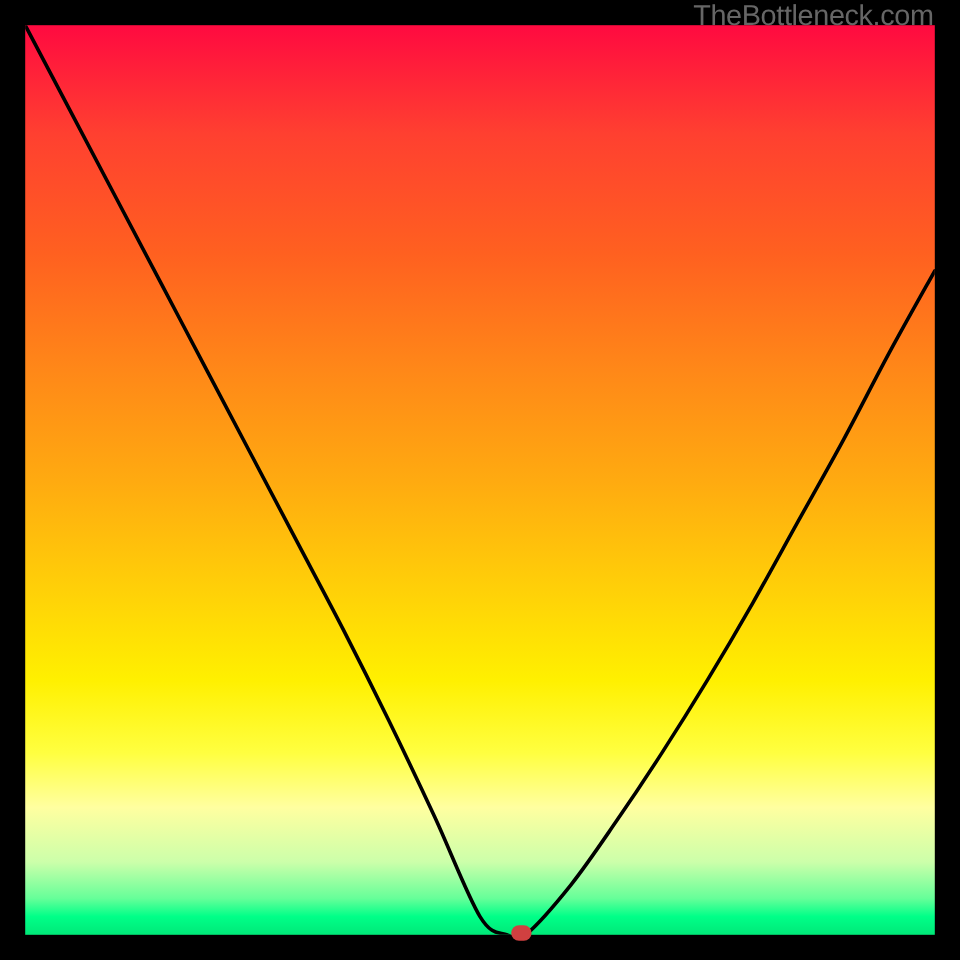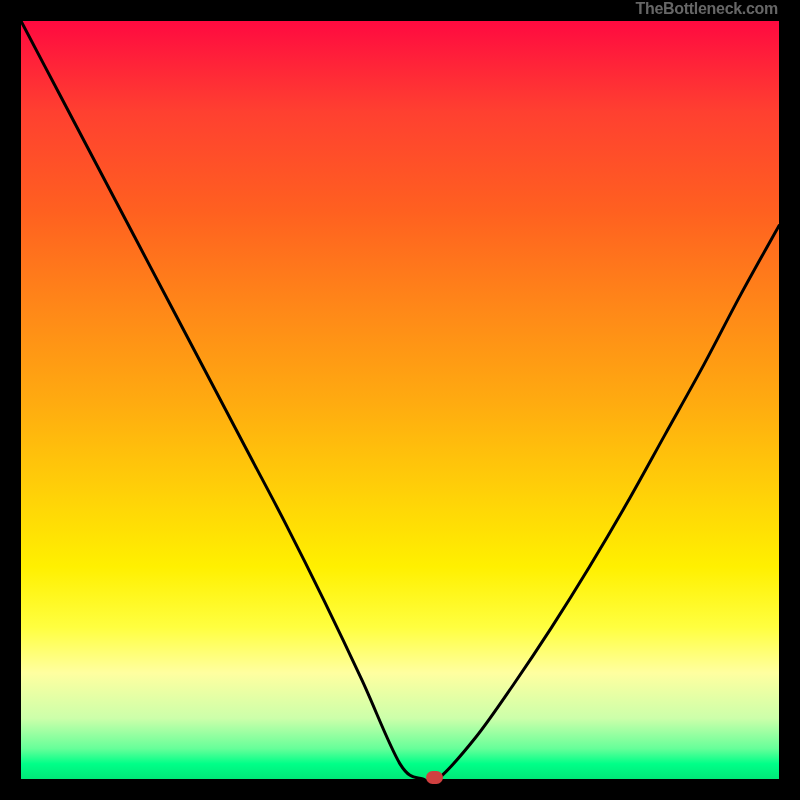--- a/index.html
+++ b/index.html
@@ -31,22 +31,22 @@
       #66ff99 96%,
       #00ff88 98%,
       #00e878 100%
     );
   }
   .watermark {
     position: absolute;
     top: 0px;
     right: 22px;
     color: #666;
-    font-size: 16px;
-    font-weight: bold;
+    font-size: 24px;
+    font-weight: normal;
     z-index: 10;
     letter-spacing: -0.3px;
   }
   svg.curve {
     position: absolute;
     left: 21px;
     top: 21px;
     width: 758px;
     height: 758px;
     z-index: 5;

